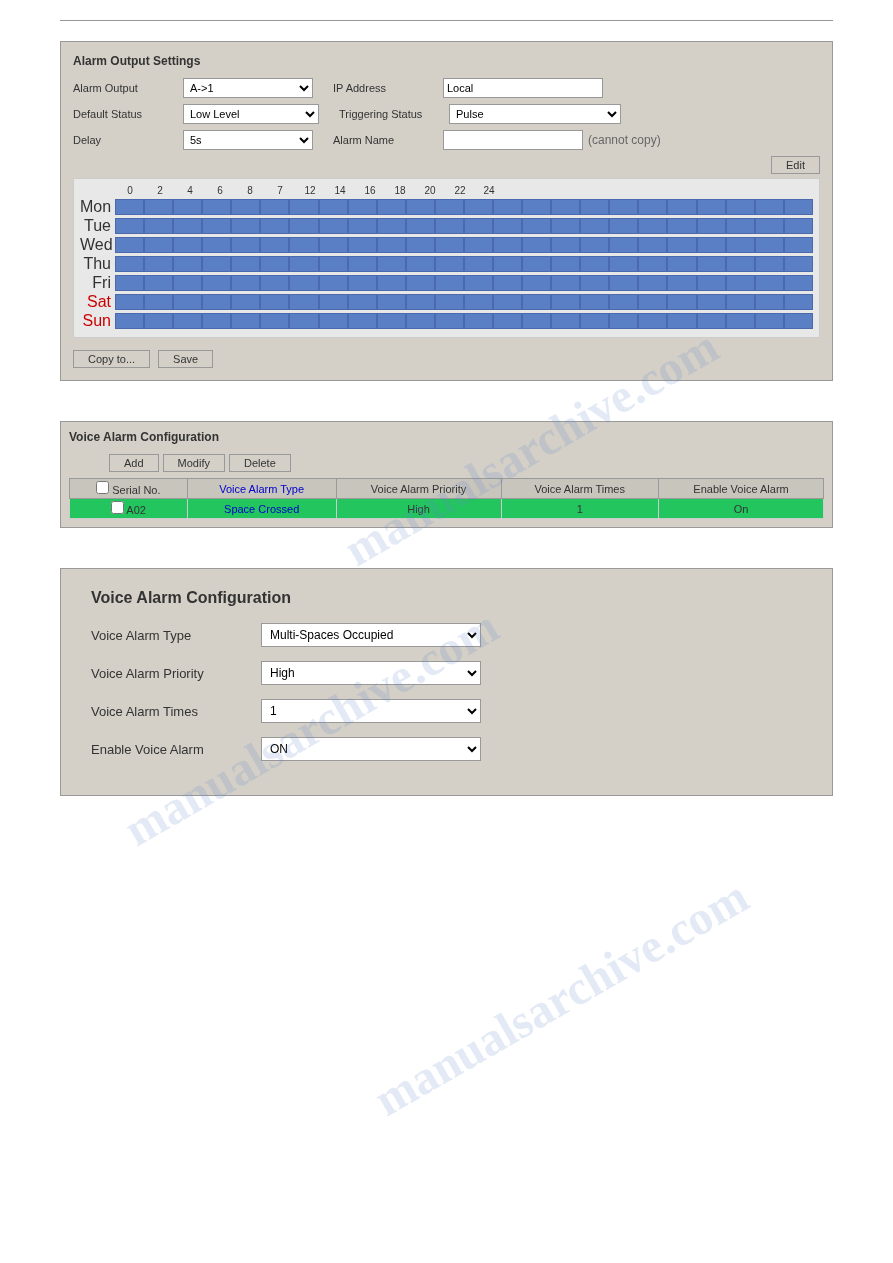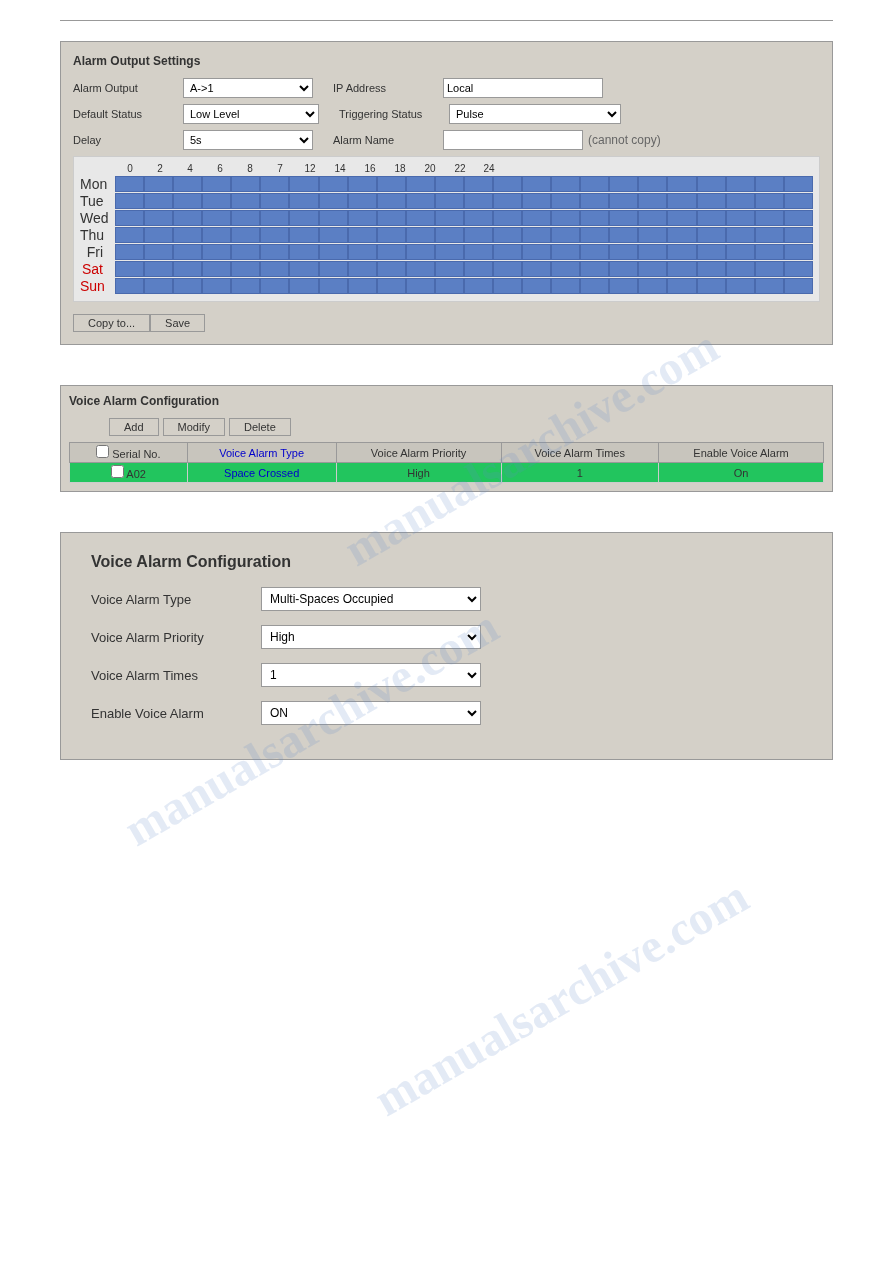--- a/index.html
+++ b/index.html
@@ -135,43 +135,43 @@
     }
 
     .grid-row {
       display: flex;
       align-items: center;
       margin-bottom: 1px;
     }
 
     .grid-day-label {
       width: 35px;
-      font-size: 14px;
+      font-size: 16px;
       color: #333;
       text-align: right;
-      padding-right: 12px;
+      padding-right: 4px;
     }
 
     .grid-day-label.red { color: #cc0000; }
 
     .grid-cells {
       display: flex;
       flex: 1;
       height: 16px;
     }
 
     .grid-cell {
       background: #5b7fc4;
       border: 0.5px solid #4a6aad;
       flex: 1;
     }
 
     .bottom-btns {
       display: flex;
-      gap: 0;
+      gap: 8px;
       margin-top: 12px;
     }
 
     
     .voice-alarm-table-panel {
       background: #d4d0c8;
       border: 1px solid #999;
       padding: 8px;
       margin-bottom: 40px;
     }
@@ -320,20 +320,23 @@
         <select class="form-select" style="width:130px;">
           <option>5s</option>
         </select>
         <span class="form-label-right">Alarm Name</span>
         <input class="form-control" style="width: 140px;" type="text" value="">
         <span class="cannot-copy">(cannot copy)</span>
       </div>
 
 
       <div class="schedule-area">
+        <div class="edit-btn-row">
+          <button class="btn">Edit</button>
+        </div>
 
         <div class="schedule-grid-wrap">
 
           <div class="grid-header">
             <div class="grid-hour" style="width:30px;">0</div>
             <div class="grid-hour" style="width:30px;">2</div>
             <div class="grid-hour" style="width:30px;">4</div>
             <div class="grid-hour" style="width:30px;">6</div>
             <div class="grid-hour" style="width:30px;">8</div>
             <div class="grid-hour" style="width:30px;">7</div>

